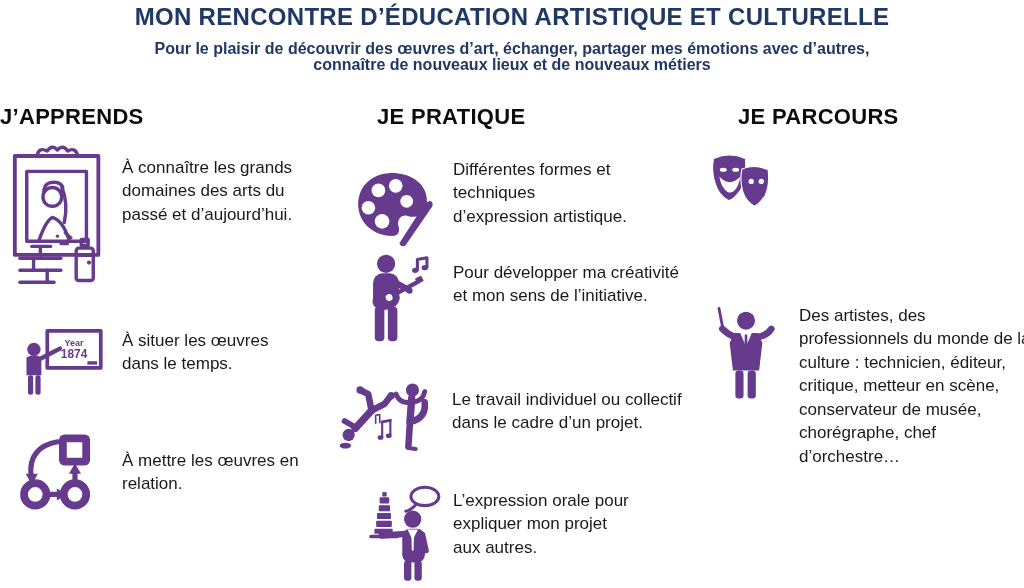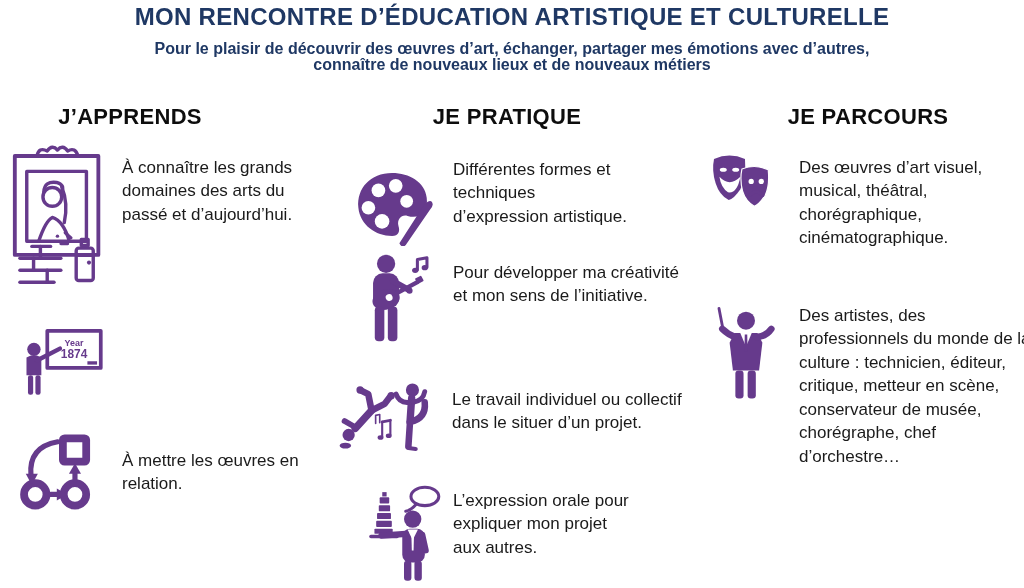--- a/index.html
+++ b/index.html
@@ -4,21 +4,21 @@
 <style>
   * { margin:0; padding:0; box-sizing:border-box; }
   body { background:#fff; font-family:"Liberation Sans", sans-serif; }
   .canvas { position:relative; width:1024px; height:588px; background:#ffffff; overflow:hidden; }
   .title { position:absolute; top:3px; left:0; width:100%; text-align:center;
            font-size:24px; font-weight:bold; color:#1F3864; letter-spacing:0.3px; }
   .subtitle { position:absolute; left:0; width:100%; text-align:center;
               font-size:16px; font-weight:bold; color:#1F3864; }
   .subtitle.l1 { top:40px; }
   .subtitle.l2 { top:56px; }
-  .col-header { position:absolute; top:104px; width:260px; text-align:center;
+  .col-header { position:absolute; top:104px; width:260px; text-align:left;
                 font-size:22px; font-weight:bold; color:#0d0d0d; letter-spacing:0.3px; }
   .col-header.c1 { left:0px; }
   .col-header.c2 { left:377px; }
   .col-header.c3 { left:738px; }
   .item-icon { position:absolute; }
   .item-text { position:absolute; font-size:17px; line-height:1.38; color:#1a1a1a; }
   svg { display:block; }
   .p-stroke { stroke:#663A8C; fill:none; stroke-linecap:round; stroke-linejoin:round; }
   .p-fill { fill:#663A8C; }
   .w-fill { fill:#ffffff; }
@@ -70,20 +70,21 @@
       <text class="board-text" x="66" y="26" font-size="12" text-anchor="middle">Year</text>
       <text class="board-text" x="66" y="43" font-size="16" text-anchor="middle">1874</text>
       <rect class="p-fill" x="84" y="47" width="13" height="4.5"></rect>
       <circle class="p-fill" cx="12" cy="31" r="9"></circle>
       <path class="p-fill" d="M2,42 Q12,36 22,42 L22,66 L2,66 Z"></path>
       <line class="p-stroke" stroke-width="6" x1="16" y1="46" x2="47" y2="30"></line>
       <rect class="p-fill" x="4" y="66" width="7" height="26" rx="3"></rect>
       <rect class="p-fill" x="14" y="66" width="7" height="26" rx="3"></rect>
     </svg>
   </div>
+  <div class="item-text" style="left:122px; top:329px; width:185px;">À situer les œuvres dans le temps.</div>
 
   <div class="item-icon" style="left:18px; top:432px;">
     <svg width="82" height="80" viewBox="0 0 95 92">
       <rect class="p-stroke" stroke-width="9" x="52" y="7" width="27" height="27" rx="2"></rect>
       <circle class="p-stroke" stroke-width="9" cx="20" cy="72" r="13"></circle>
       <circle class="p-stroke" stroke-width="9" cx="66" cy="72" r="13"></circle>
       <path class="p-stroke" stroke-width="6" d="M46,11 Q12,17 15,50"></path>
       <polygon class="p-fill" points="9,48 23,48 16,61"></polygon>
       <line class="p-stroke" stroke-width="6" x1="38" y1="72" x2="45" y2="72"></line>
       <polygon class="p-fill" points="45,65 45,79 57,72"></polygon>
@@ -144,21 +145,21 @@
       <path class="p-stroke" stroke-width="2" d="M47,42 L47,52 M52,41 L52,51 M47,42 L52,41"></path>
       <circle class="p-fill" cx="92" cy="11" r="8"></circle>
       <line class="p-stroke" stroke-width="9" x1="91" y1="21" x2="89" y2="50"></line>
       <path class="p-stroke" stroke-width="6" d="M89,26 Q76,28 72,16"></path>
       <path class="p-stroke" stroke-width="6" d="M93,26 Q105,24 107,13"></path>
       <path class="p-stroke" stroke-width="8" d="M89,50 Q109,46 107,26"></path>
       <line class="p-stroke" stroke-width="8" x1="89" y1="50" x2="87" y2="80"></line>
       <line class="p-stroke" stroke-width="5" x1="87" y1="82" x2="96" y2="83"></line>
     </svg>
   </div>
-  <div class="item-text" style="left:452px; top:388px; width:250px;">Le travail individuel ou collectif dans le situer d’un projet.</div>
+  <div class="item-text" style="left:452px; top:388px; width:250px;">Le travail individuel ou collectif dans le cadre d’un projet.</div>
 
   <div class="item-icon" style="left:364px; top:482px;">
     <svg width="80" height="102" viewBox="0 0 92 112">
       <ellipse class="p-stroke" stroke-width="3.5" cx="70" cy="14" rx="16" ry="10.5"></ellipse>
       <path class="p-stroke" stroke-width="3.5" d="M60,23 Q54,30 48,31"></path>
       <rect class="p-fill" x="21" y="9" width="5" height="5"></rect>
       <rect class="p-fill" x="18" y="15" width="11" height="7" rx="1"></rect>
       <rect class="p-fill" x="17" y="24" width="13" height="7" rx="1"></rect>
       <rect class="p-fill" x="15" y="33" width="16" height="7" rx="1"></rect>
       <rect class="p-fill" x="14" y="42" width="18" height="7" rx="1"></rect>
@@ -181,21 +182,20 @@
       <path class="p-fill" d="M6,9 Q26,0 46,9 Q48,34 40,48 Q32,60 25,62 Q13,56 8,40 Q3,24 6,9 Z"></path>
       <ellipse class="w-fill" cx="18" cy="23" rx="4.5" ry="2.6"></ellipse>
       <ellipse class="w-fill" cx="34" cy="23" rx="4.5" ry="2.6"></ellipse>
       <path class="w-fill" d="M13,32 Q26,46 40,32 Q36,54 24,52 Q15,46 13,32 Z"></path>
       <path class="p-fill" stroke="#ffffff" stroke-width="1.5" d="M42,22 Q59,15 76,23 Q78,44 72,56 Q64,68 58,70 Q47,64 43,51 Q39,36 42,22 Z"></path>
       <circle class="w-fill" cx="54" cy="38" r="3.4"></circle>
       <circle class="w-fill" cx="67" cy="38" r="3.4"></circle>
       <path class="p-stroke" stroke="#ffffff" stroke-width="4" fill="none" d="M52,56 Q60,47 69,56"></path>
     </svg>
   </div>
-  <div class="item-text" style="left:799px; top:156px; width:200px;">Des œuvres d’art visuel, musical, théâtral, chorégraphique, cinématographique.</div>
 
   <div class="item-icon" style="left:710px; top:299px;">
     <svg width="72" height="108" viewBox="0 0 88 115">
       <line class="p-stroke" stroke-width="3.5" x1="11" y1="3" x2="16" y2="29"></line>
       <circle class="p-fill" cx="44" cy="18" r="11"></circle>
       <path class="p-fill" d="M30,33 L58,33 L64,45 L60,79 L28,79 L24,45 Z"></path>
       <polygon class="w-fill" points="37,33 51,33 44,50"></polygon>
       <polygon class="p-fill" points="42.5,35 45.5,35 46,56 42,56"></polygon>
       <path class="p-stroke" stroke-width="8" d="M31,38 Q22,35 15,28"></path>
       <path class="p-stroke" stroke-width="8" d="M57,38 Q69,37 75,28"></path>

